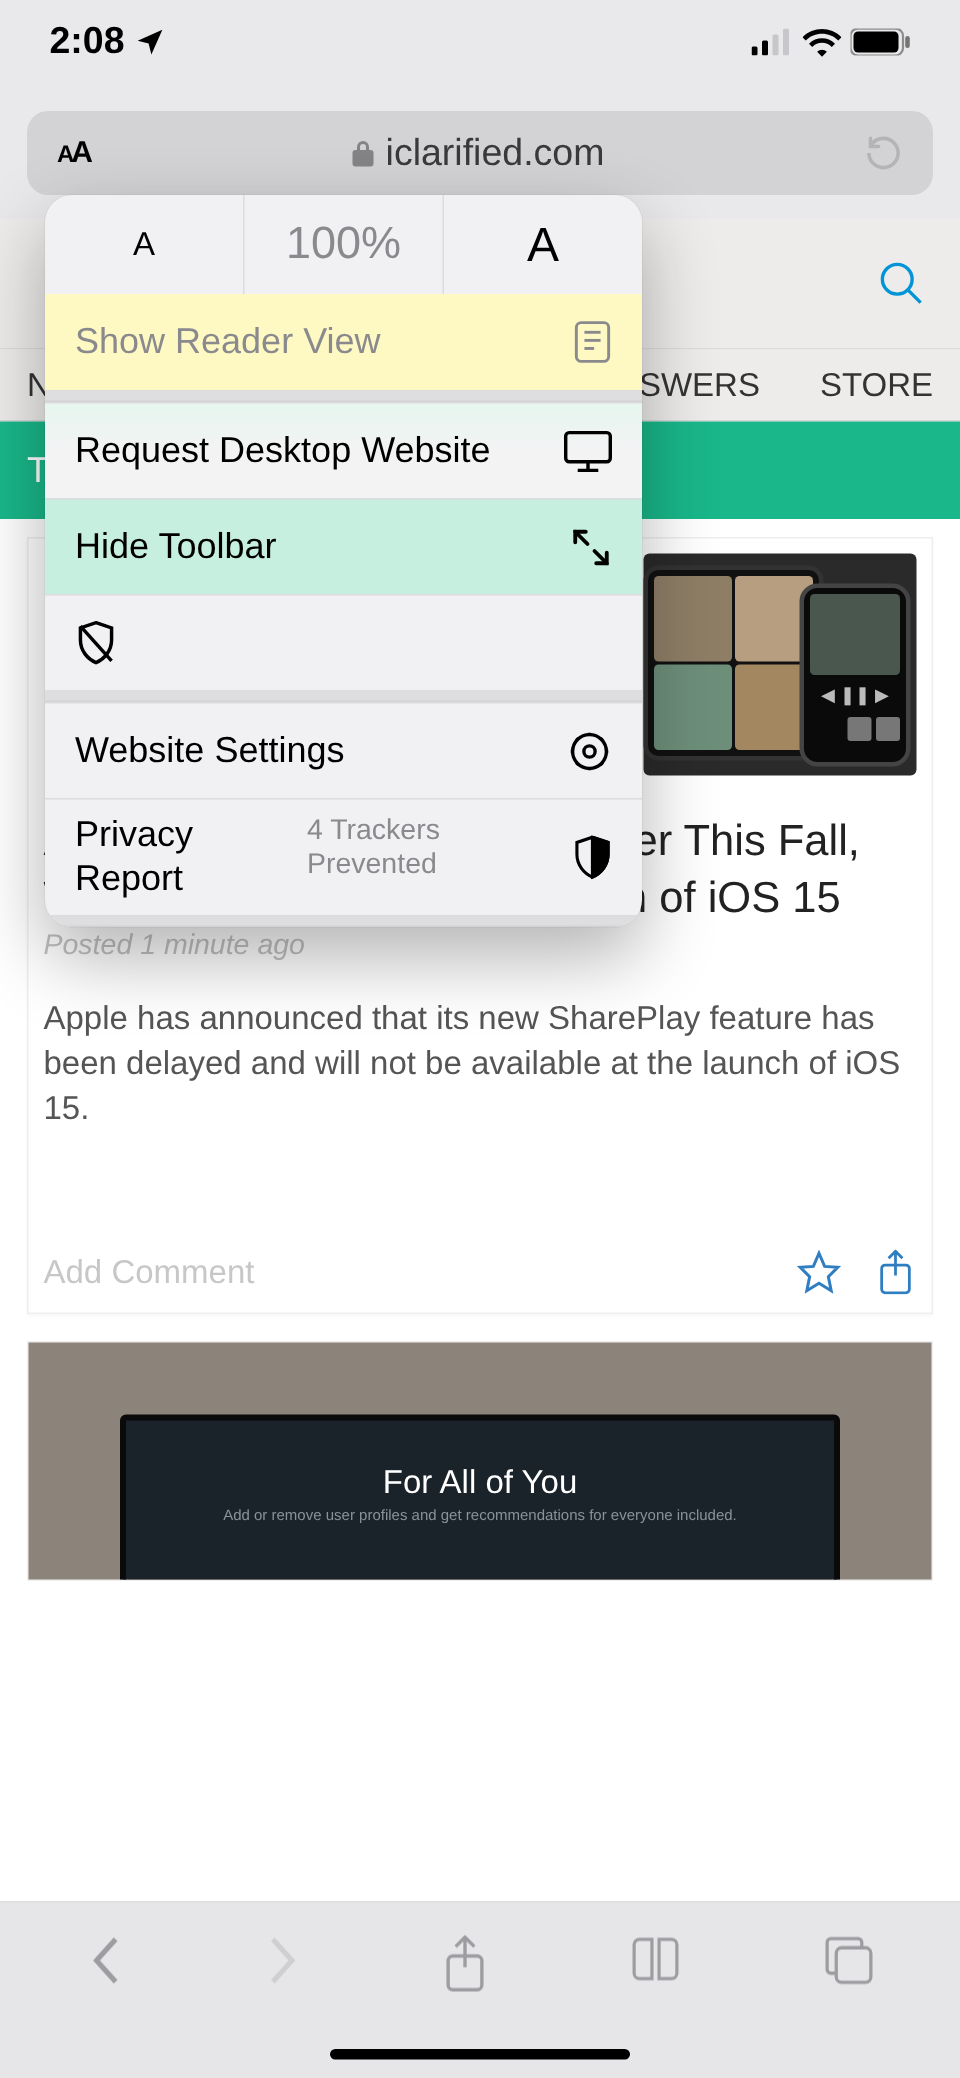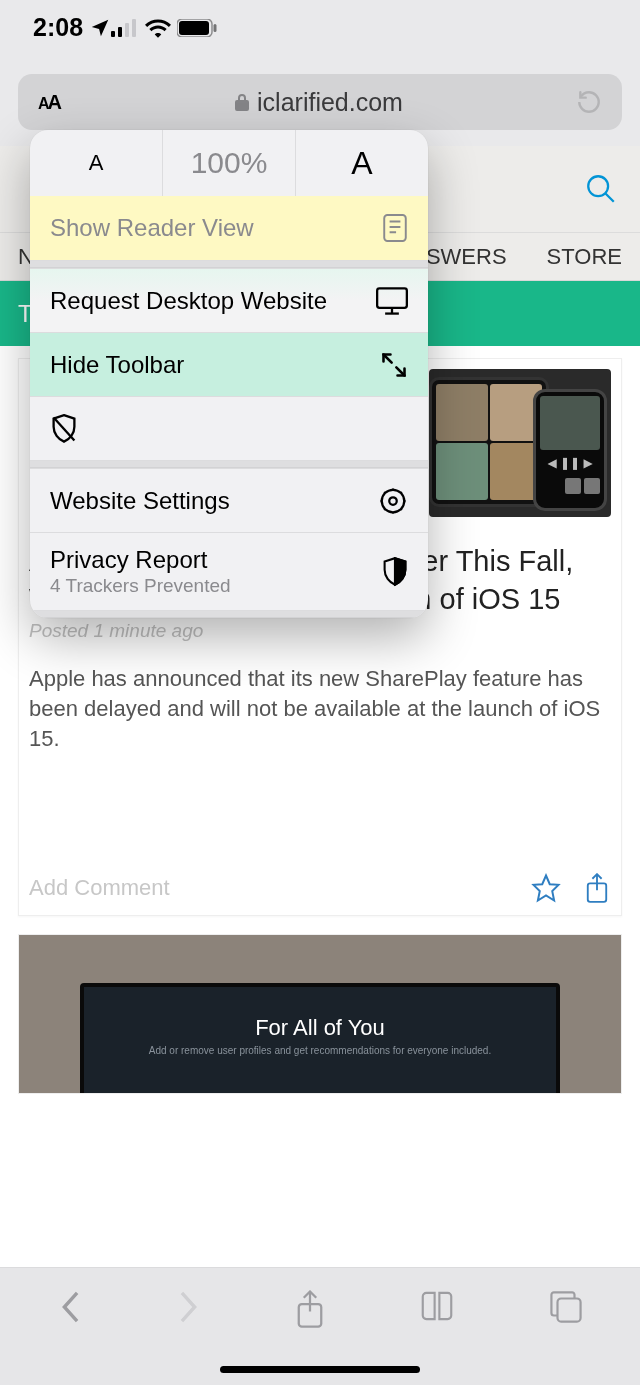--- a/index.html
+++ b/index.html
@@ -1,19 +1,19 @@
 <!DOCTYPE html>
 <html><head>
 <meta charset="utf-8">
 <style>
   * { margin: 0; padding: 0; box-sizing: border-box; font-family: -apple-system, "Helvetica Neue", Helvetica, Arial, sans-serif; -webkit-font-smoothing: antialiased; }
   html, body { width: 640px; height: 1385px; background: #e9e9eb; overflow: hidden; position: relative; }
 
   
-  .status-bar { position: absolute; top: 0; left: 0; right: 0; height: 55px; display: flex; align-items: center; padding: 12px 33px; font-weight: 600; font-size: 25px; }
+  .status-bar { position: absolute; top: 0; left: 0; right: 0; height: 55px; display: flex; align-items: center; justify-content: space-between; padding: 12px 33px; font-weight: 600; font-size: 25px; }
   .status-left { display: flex; align-items: center; gap: 6px; }
   .status-right { display: flex; align-items: center; gap: 6px; }
   .status-right svg { display: block; }
 
   
   .url-bar { position: absolute; top: 74px; left: 18px; right: 18px; height: 56px; background: #d3d3d5; border-radius: 14px; display: flex; align-items: center; justify-content: space-between; padding: 0 20px; }
   .aa-btn { font-weight: 700; letter-spacing: -2px; font-size: 20px; color:#000; display:flex; align-items:baseline;}
   .aa-btn .small { font-size: 16px; }
   .url-center { display: flex; align-items: center; gap: 6px; color:#3a3a3c; font-size: 25px; font-weight: 400;}
   .url-center svg { opacity: .65; }
@@ -38,21 +38,21 @@
   .thumb .ipad div:nth-child(4){background:#a38760;}
   .thumb .phone{ position:absolute; right:4px; top:20px; width:74px; height:122px; background:#0a0a0a; border-radius:12px; border:3px solid #444; padding:4px;}
   .thumb .phone .pic{height:54px;background:#4a574f;border-radius:3px;margin-bottom:4px;}
   .thumb .phone .ctrl{height:18px;display:flex;justify-content:center;align-items:center;gap:6px;color:#bbb;font-size:12px;}
   .thumb .phone .sm{height:20px;display:flex;justify-content:flex-end;gap:3px;margin-top:6px;}
   .thumb .phone .sm span{width:16px;height:16px;background:#777;border-radius:2px;}
 
   .article h2 { font-size:29px; font-weight:400; color:#222; line-height:1.3; margin-top:26px;}
   .posted { color:#c1c1c1; font-style:italic; font-size:19px; margin-top:2px;}
   .excerpt { color:#555; font-size:22px; line-height:1.35; margin-top:22px;}
-  .article-foot { display:flex; justify-content:space-between; align-items:center; margin-top:120px;}
+  .article-foot { display:flex; justify-content:space-between; align-items:center; margin-top:80px;}
   .add-comment { color:#c7c7c7; font-size:22px; }
   .article-foot .icons { display:flex; gap:22px; color:#2f7ec1;}
 
   .article2 { margin: 18px 18px 0; height:160px; background:#8c837a; border:1px solid #eee; position:relative; overflow:hidden; display:flex; justify-content:center;}
   .article2 .tv { position:absolute; bottom:-40px; width:480px; height:150px; background:#1a222a; border:4px solid #0a0a0a; border-radius:4px; color:#fff; text-align:center; padding-top:28px;}
   .article2 .tv .t1{font-size:22px;font-weight:400;}
   .article2 .tv .t2{font-size:10px;color:#89929b;margin-top:4px;}
 
   
   .toolbar { position:absolute; bottom:0; left:0; right:0; height:118px; background:rgba(226,226,228,.86); backdrop-filter:blur(8px); display:flex; align-items:flex-start; justify-content:space-around; padding:22px 10px 0; border-top:1px solid rgba(0,0,0,.05);}
@@ -67,21 +67,21 @@
   .menu .seg .small { font-size:22px;}
   .menu .seg .big { font-size:32px;}
   .menu .seg .pct { color:#8a8a8e;}
   .sep-thick { height:8px; background:#dedee0; border-top:1px solid #d2d2d4; border-bottom:1px solid #d2d2d4;}
   .row { display:flex; align-items:center; justify-content:space-between; padding:0 20px; height:64px; font-size:24px; color:#000;}
   .row + .row, .row + .sep-thick, .sep-thick + .row { border-top:1px solid #dcdcde; }
   .row.disabled { color:#8a8a8e; background:#fef9c3;}
   .row.highlight { background:#c6efdf; }
   .row.req { background:linear-gradient(#e6f6ef,#f3f3f4 50%);}
   .row .sub { font-size:19px; color:#8a8a8e; }
-  .row .txt { display:flex; flex-direction:column; line-height:1.2; padding:8px 0;}
+  .row .txt { display:flex; flex-direction:row; line-height:1.2; padding:8px 0;}
   .row.priv {height:78px;}
   .row svg, .row .glyph { flex-shrink:0; }
 
 </style>
 </head>
 <body>
 
 <div class="status-bar">
   <div class="status-left">
     <span>2:08</span>

